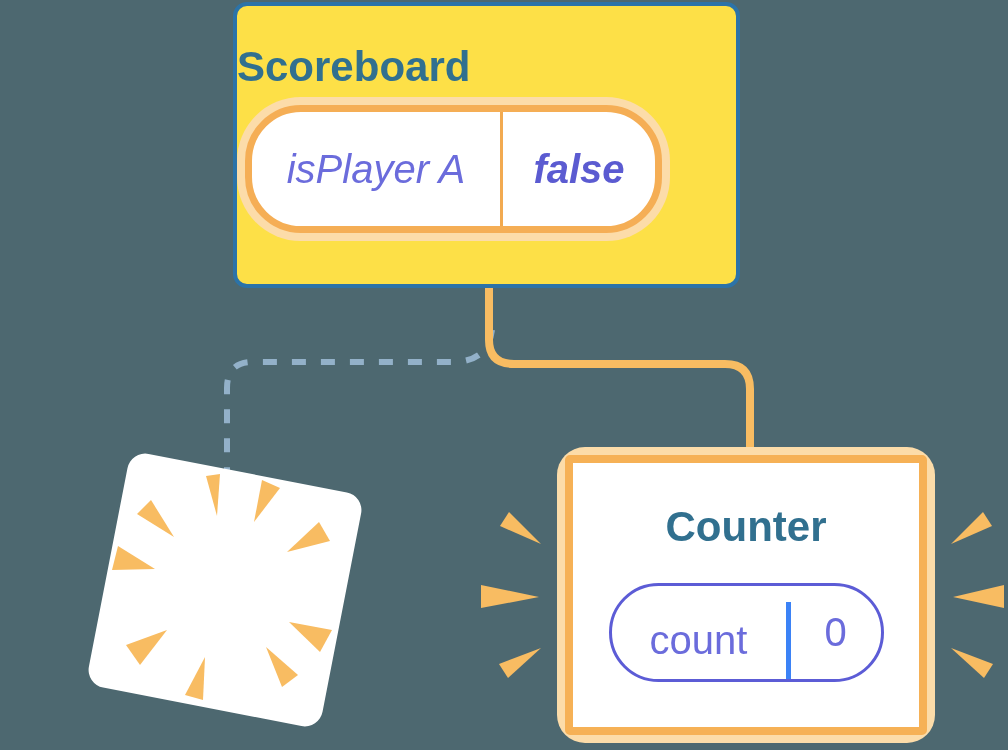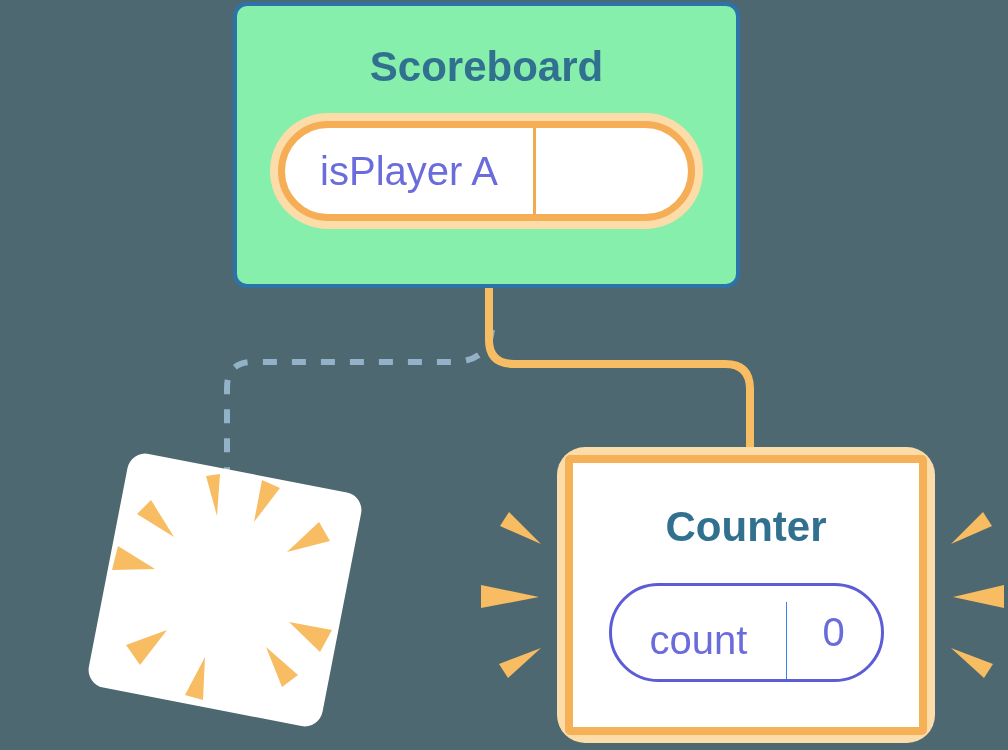--- a/index.html
+++ b/index.html
@@ -19,43 +19,44 @@
     width: 1008px; height: 750px;
     display: block;
   }
 
   
   .scoreboard-card {
     position: absolute;
     left: 233px; top: 2px;
     width: 507px; height: 286px;
     box-sizing: border-box;
-    background: #86efac;
+    background: #fde047;
     border: 4px solid #2C73A8;
     border-radius: 14px;
     display: flex;
     flex-direction: column;
-    align-items: center;
+    align-items: flex-start;
   }
   .card-title {
     font-size: 42px;
     line-height: 48px;
     font-weight: 600;
     color: #31708F;
   }
   .scoreboard-card .card-title { margin-top: 37px; }
 
   
   .state-pill {
-    margin-top: 22px;
+    margin-top: 6px;
     box-sizing: border-box;
-    width: 433px; height: 116px;
+    width: 433px; height: 144px;
     background: #FCDCA9;          
     border-radius: 64px;
     padding: 8px;
+    font-style: italic;
   }
   .state-pill-inner {
     box-sizing: border-box;
     width: 100%; height: 100%;
     background: #FFFFFF;
     border: 7px solid #F5AE55;    
     border-radius: 56px;
     display: flex;
     overflow: hidden;
   }
@@ -95,21 +96,21 @@
     margin-top: 32px;
     box-sizing: border-box;
     width: 275px; height: 99px;
     background: #FFFFFF;
     border: 3px solid #5C5CD6;
     border-radius: 50px;
     display: flex;
     overflow: hidden;
   }
   .count-pill .state-cell { font-size: 40px; color: #6B6CDC; }
-  .count-pill .cell-name  { width: 174px; border-right: 1px solid #3b82f6; margin-top: 16px; }
+  .count-pill .cell-name  { width: 174px; border-right: 5px solid #3b82f6; margin-top: 16px; }
   .count-pill .cell-value { flex: 1; }
 </style>
 </head>
 <body>
 
 <div class="canvas">
 
   <svg class="deco-layer" viewBox="0 0 1008 750">
 
     <path d="M 492 330 Q 488 362 452 362 L 253 362 Q 227 362 227 388 L 227 470" fill="none" stroke="#93B1C9" stroke-width="6" stroke-dasharray="14 15"></path>
@@ -147,20 +148,21 @@
       <polygon points="953,597 1004,585 1004,608"></polygon>
       <polygon points="951,648 984,678 993,664"></polygon>
     </g>
   </svg>
 
   <div class="scoreboard-card">
     <div class="card-title">Scoreboard</div>
     <div class="state-pill">
       <div class="state-pill-inner">
         <div class="state-cell cell-name">isPlayer A</div>
+        <div class="state-cell cell-value">false</div>
       </div>
     </div>
   </div>
 
   <div class="counter-card">
     <div class="counter-card-inner">
       <div class="card-title">Counter</div>
       <div class="count-pill">
         <div class="state-cell cell-name">count</div>
         <div class="state-cell cell-value">0</div>

